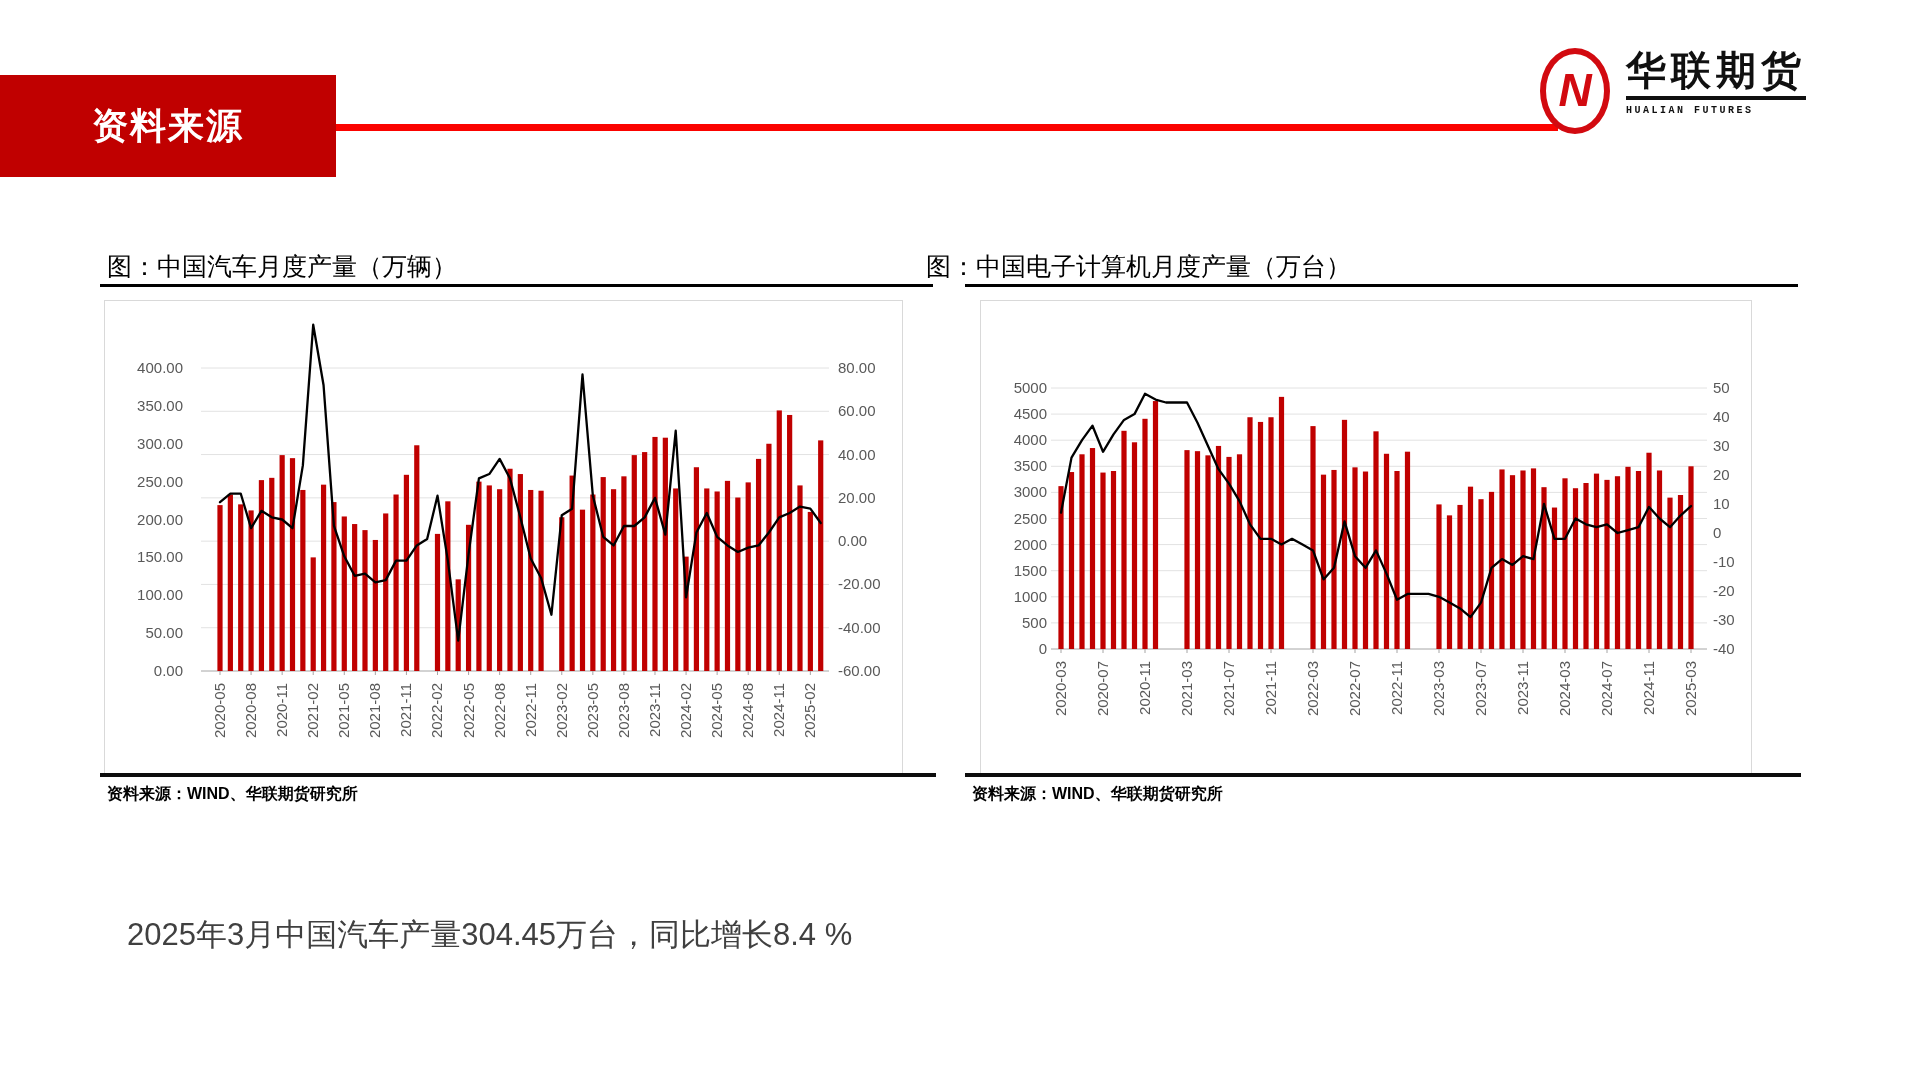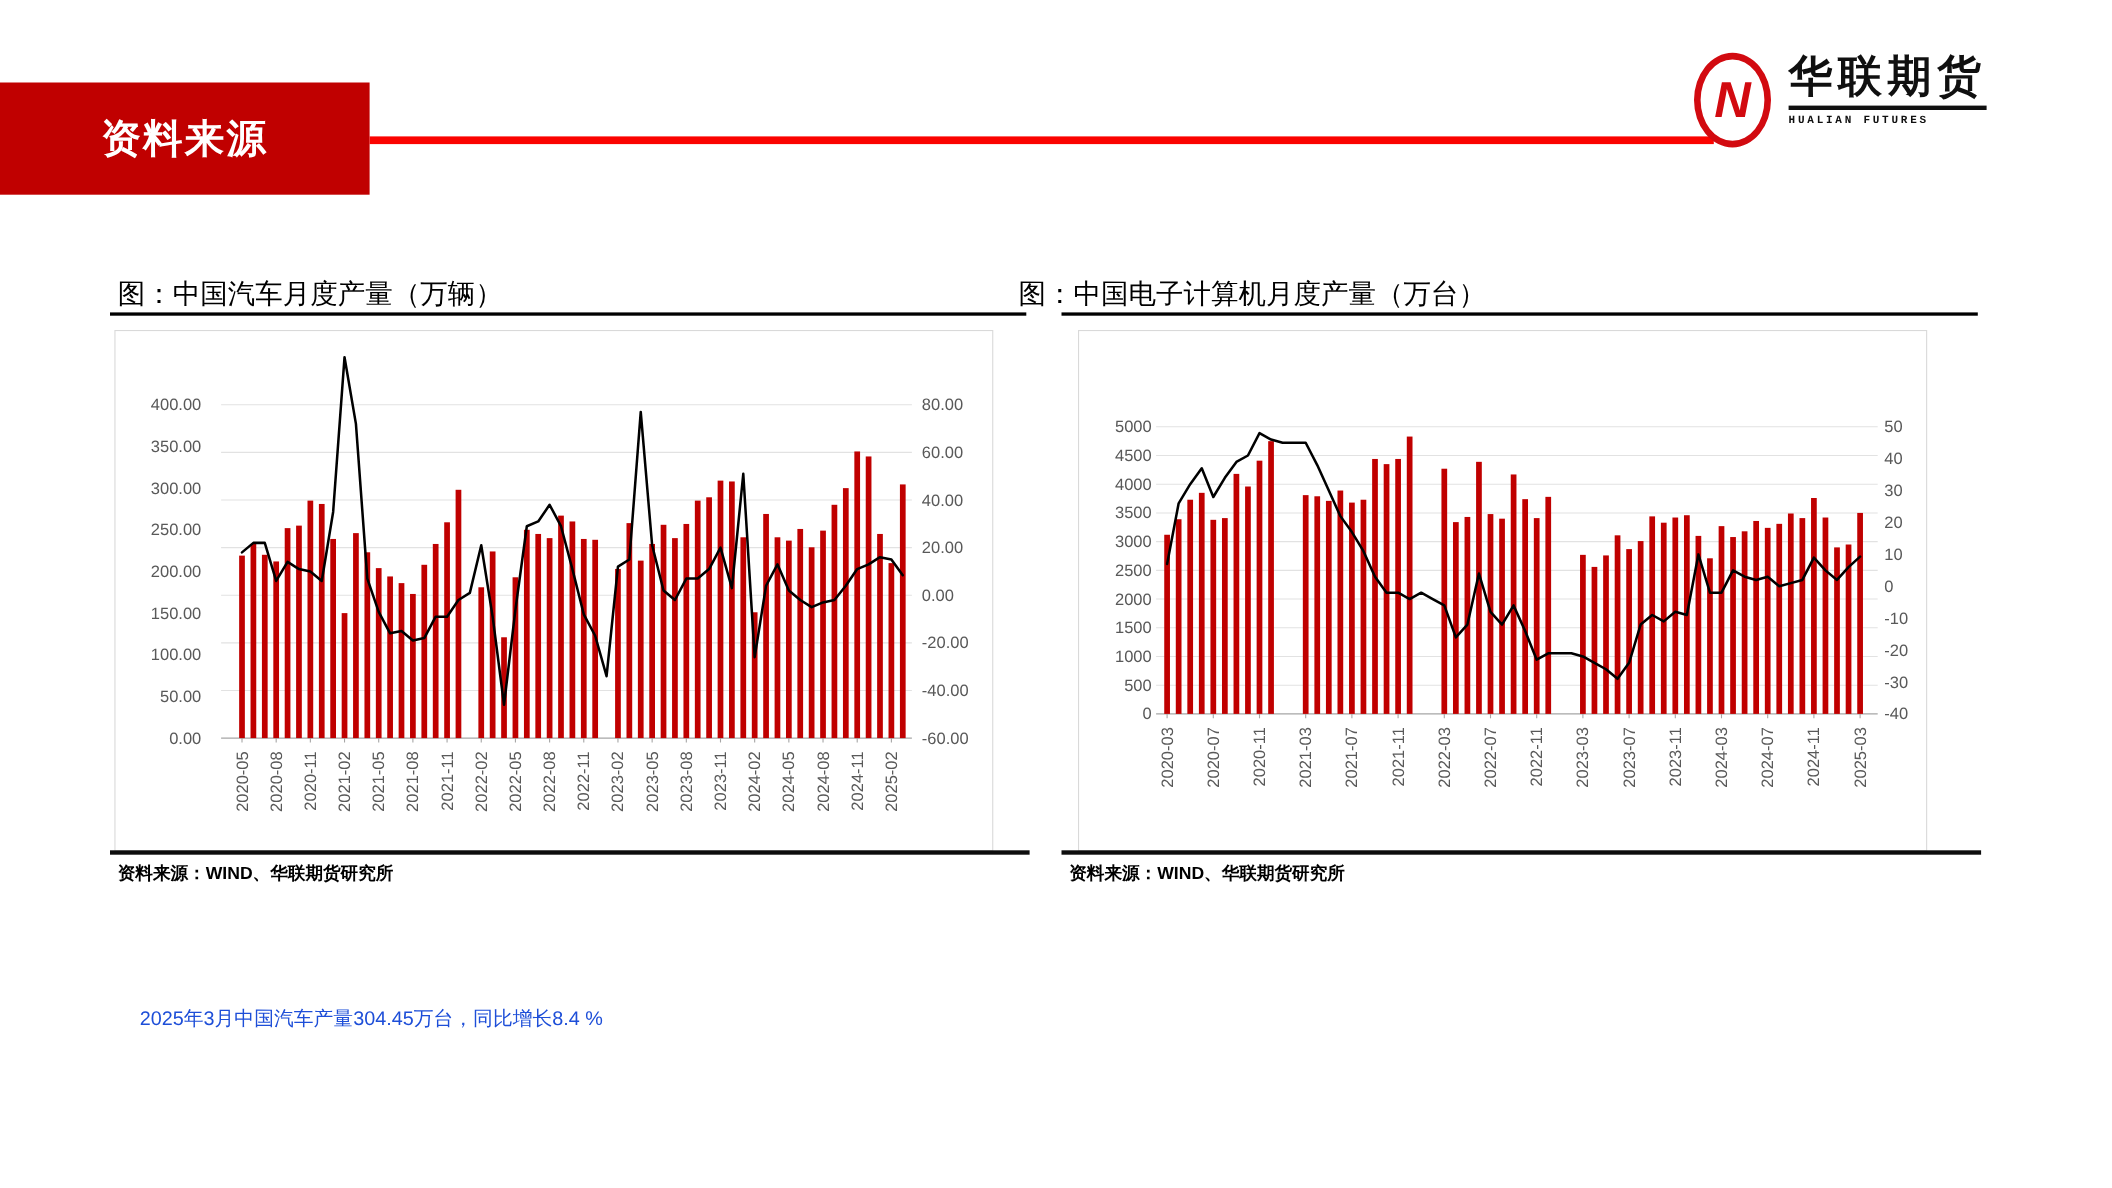--- a/index.html
+++ b/index.html
@@ -30,21 +30,21 @@
   .chart-box{top:300px;height:472px;border:1px solid #d9d9d9;background:#fff;}
   .legend{position:absolute;left:0;width:100%;display:flex;align-items:center;
     justify-content:center;gap:9px;font-size:16px;color:#404040;}
   .swatch-bar{display:inline-block;width:42px;height:13px;background:#c00000;}
   .swatch-line{display:inline-block;width:44px;height:0;border-top:3px solid #000;}
   .bottom-rule{top:773px;width:836px;height:4px;background:#0d0d0d;}
   .source{top:784px;font-size:16px;font-weight:700;color:#000000;}
   svg.chart{position:absolute;left:0;top:0;}
 
   
-  #summary{left:127px;top:914px;display:flex;gap:5px;font-size:18px;color:#1d4ed8;white-space:nowrap;}
+  #summary{left:127px;top:914px;display:flex;gap:5px;font-size:31px;color:#404040;white-space:nowrap;}
 </style>
 </head>
 <body>
 
 <div class="abs" id="header-block">
   <span id="header-title">资料来源</span>
 </div>
 <div class="abs" id="header-line"></div>
 
 <div class="abs" id="logo">

